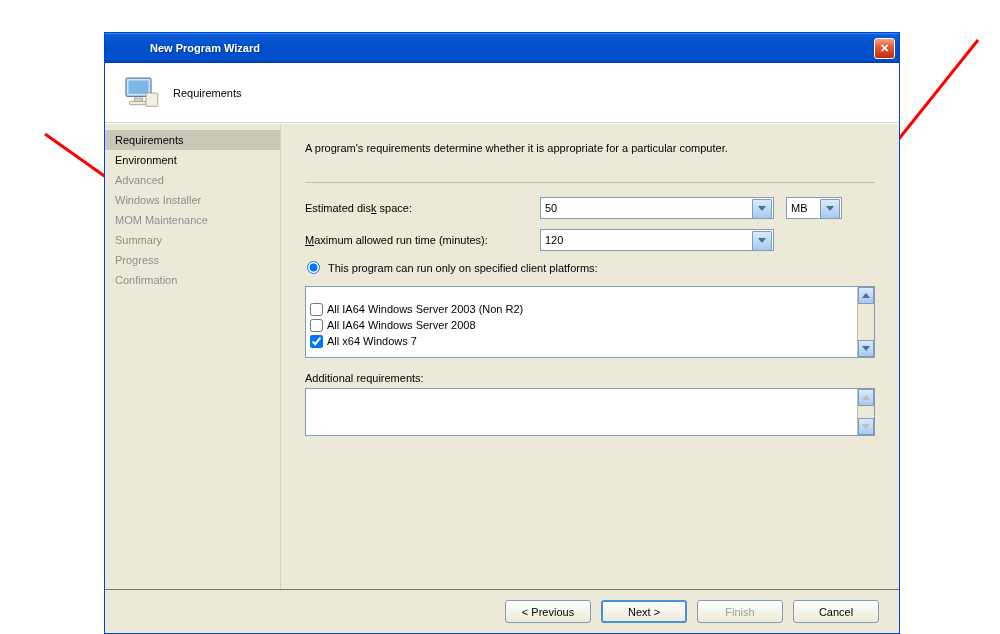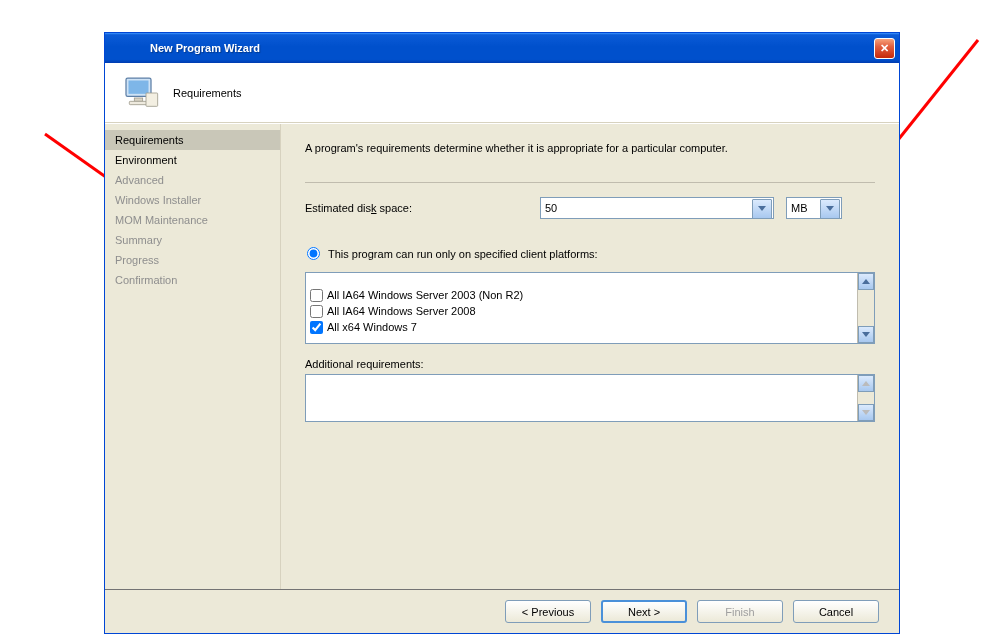--- a/index.html
+++ b/index.html
@@ -173,23 +173,32 @@
           <input class="xp-input" style="width: 234px; padding-right: 22px;" value="50">
           <span class="caret"></span>
         </span>
         <span style="width:12px"></span>
         <span class="select-wrap" style="width:56px">
           <input class="xp-input" style="width: 56px; padding-right: 22px;" value="MB">
           <span class="caret"></span>
         </span>
       </div>
 
-
-
-      <div class="radio-row" style="margin-top:18px">
+      <div class="row">
+        <label>
+          <span class="u">M</span><span>aximum allowed run time (minutes):</span>
+        </label>
+        <span class="select-wrap" style="width:234px">
+          <input class="xp-input" style="width: 234px; padding-right: 22px;" value="120">
+          <span class="caret"></span>
+        </span>
+      </div>
+
+
+      <div class="radio-row" style="margin-top:0">
         <input type="radio" name="plat" checked="" style="">
         <span>
           <span>This program can run </span><span class="u">o</span><span>nly on specified client platforms:</span>
         </span>
       </div>
 
       <div class="platform-box">
         <div class="plist">
           <div class="pitem">
             <input type="checkbox" style="">

